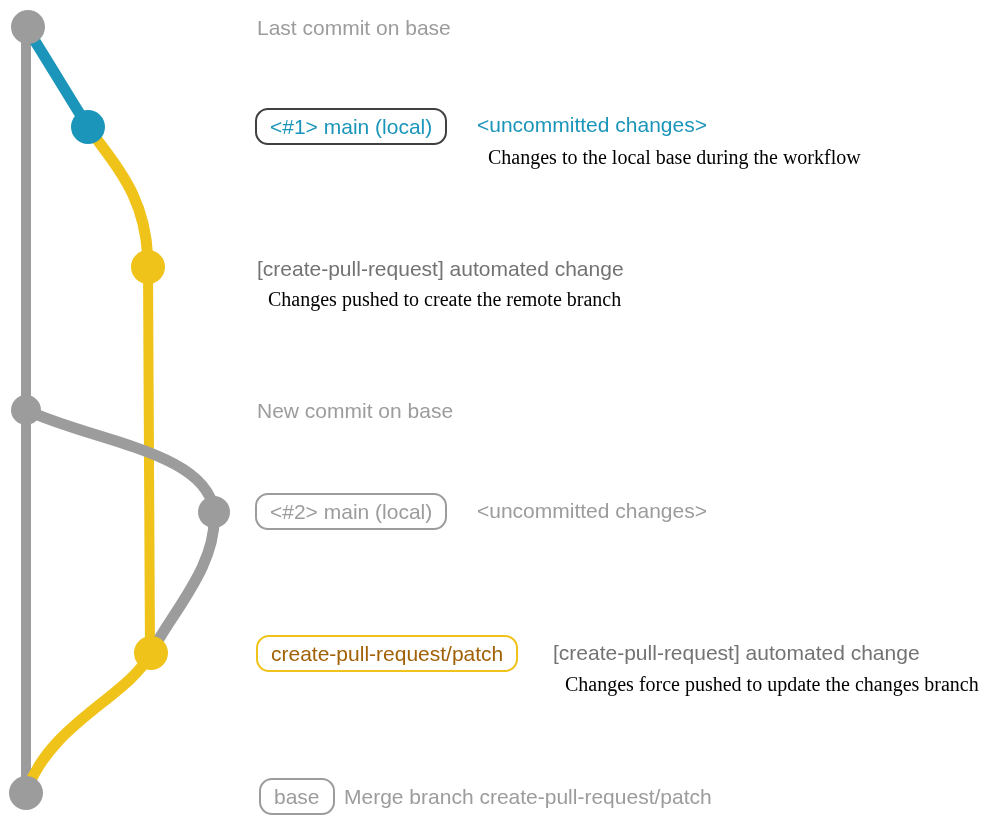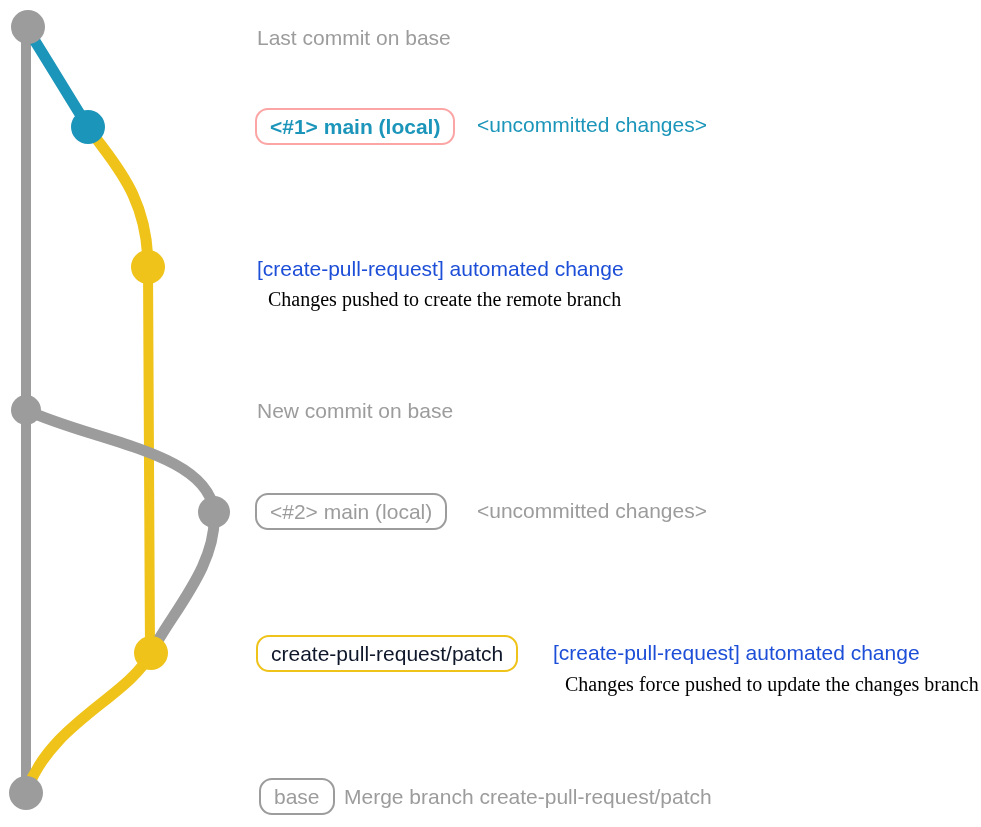--- a/index.html
+++ b/index.html
@@ -10,32 +10,32 @@
     background: #ffffff;
     overflow: hidden;
     font-family: "Liberation Sans", sans-serif;
   }
   .graph-svg { position: absolute; left: 0; top: 0; }
   .abs { position: absolute; white-space: nowrap; }
   .sans { font-family: "Liberation Sans", sans-serif; font-size: 21px; }
   .serif { font-family: "Liberation Serif", serif; font-size: 20px; color: #000000; }
   .gray-text { color: #9c9c9c; }
   .blue-text { color: #1b95b9; }
-  .yellow-text { color: #1d4ed8; }
+  .yellow-text { color: #737373; }
   .badge {
     display: inline-block;
     border-radius: 13px;
     padding: 3px 13px;
     font-size: 21px;
     line-height: 27px;
     background: #ffffff;
   }
-  .badge-blue   { border: 2px solid #fca5a5; color: #1b95b9; font-weight: bold; }
+  .badge-blue   { border: 2px solid #404040; color: #1b95b9; }
   .badge-gray   { border: 2px solid #9c9c9c; color: #9c9c9c; }
-  .badge-yellow { border: 2px solid #efc319; color: #0f172a; }
+  .badge-yellow { border: 2px solid #efc319; color: #a16207; }
 </style>
 </head>
 <body>
 
 <div class="canvas">
 
   <svg class="graph-svg" width="250" height="827" viewBox="0 0 250 827">
 
     <path d="M 26 27 L 26 793" stroke="#9c9c9c" stroke-width="10" fill="none" stroke-linecap="round"></path>
 
@@ -53,24 +53,25 @@
 
     <circle cx="28" cy="27" r="17" fill="#9c9c9c"></circle>
     <circle cx="88" cy="127" r="17" fill="#1b95b9"></circle>
     <circle cx="148" cy="267" r="17" fill="#efc319"></circle>
     <circle cx="26" cy="410" r="15" fill="#9c9c9c"></circle>
     <circle cx="214" cy="512" r="16" fill="#9c9c9c"></circle>
     <circle cx="151" cy="653" r="17" fill="#efc319"></circle>
     <circle cx="26" cy="793" r="17" fill="#9c9c9c"></circle>
   </svg>
 
-  <div class="abs sans gray-text" style="left:257px; top:26px;">Last commit on base</div>
+  <div class="abs sans gray-text" style="left:257px; top:16px;">Last commit on base</div>
 
   <span class="abs badge badge-blue" style="left:255px; top:108px;">&lt;#1&gt; main (local)</span>
   <div class="abs sans blue-text" style="left:477px; top:113px;">&lt;uncommitted changes&gt;</div>
+  <div class="abs serif" style="left:488px; top:146px;">Changes to the local base during the workflow</div>
 
   <div class="abs sans yellow-text" style="left:257px; top:257px;">[create-pull-request] automated change</div>
   <div class="abs sans gray-text" style="left:257px; top:399px;">New commit on base</div>
 
   <div class="abs serif" style="left:268px; top:288px;">Changes pushed to create the remote branch</div>
 
   <span class="abs badge badge-gray" style="left:255px; top:493px;">&lt;#2&gt; main (local)</span>
   <div class="abs sans gray-text" style="left:477px; top:499px;">&lt;uncommitted changes&gt;</div>
 
   <span class="abs badge badge-yellow" style="left:256px; top:635px;">create-pull-request/patch</span>

